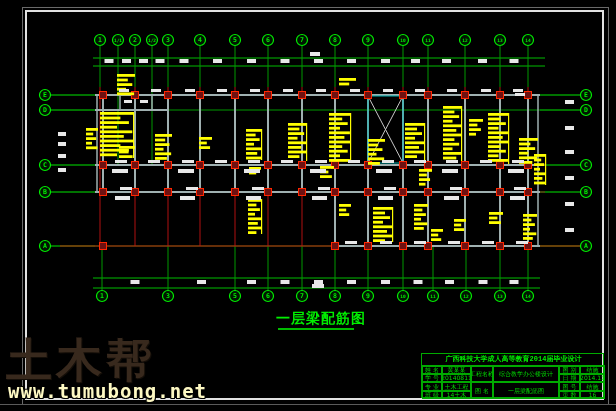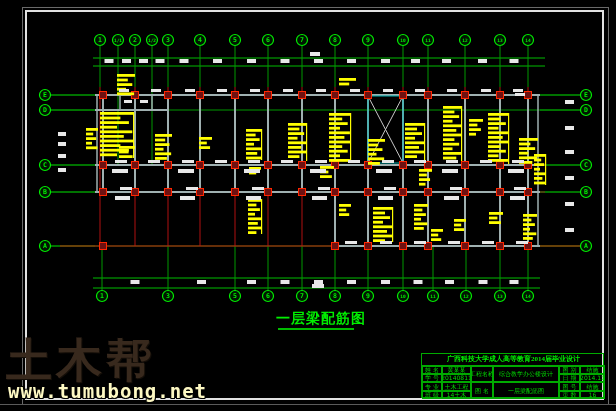--- a/index.html
+++ b/index.html
@@ -16,21 +16,21 @@
   #main-title-underline{left:278px;top:328px;width:76px;height:2px;background:#00bb00;z-index:3;}
   
   #title-block{left:421px;top:353px;width:183px;height:45px;border:1px solid #00aa00;
                box-sizing:border-box;z-index:3;}
   .tb-cell{position:absolute;border:1px solid #00aa00;box-sizing:border-box;color:#00dd00;
            font-size:6px;line-height:6px;text-align:center;overflow:hidden;white-space:nowrap;
            display:flex;align-items:center;justify-content:center;
            font-family:"DejaVu Sans",sans-serif;}
   .tb-header{position:absolute;left:0;top:0;width:183px;height:12px;border-bottom:1px solid #00aa00;
              box-sizing:border-box;color:#00ee00;font-size:7px;font-weight:bold;line-height:11px;
-             text-align:center;white-space:nowrap;overflow:hidden;font-family:Liberation Serif, serif;}
+             text-align:center;white-space:nowrap;overflow:hidden;font-family:Liberation Mono, monospace;}
   
   #watermark-logo{left:6px;top:330px;font-size:46px;font-weight:bold;color:#38291d;
                   letter-spacing:4px;z-index:4;font-family:Liberation Serif, serif;
                   text-shadow:1px 1px 0 #140e08;white-space:nowrap;}
   #watermark-url{left:8px;top:380px;font-size:19px;font-weight:bold;color:#fef9c3;letter-spacing:1px;
                  z-index:4;font-family:"DejaVu Sans Mono",monospace;white-space:nowrap;
                  text-shadow:1px 1px 0 #000,-1px -1px 0 #000,1px -1px 0 #000,-1px 1px 0 #000;}
 </style>
 </head>
 <body>

